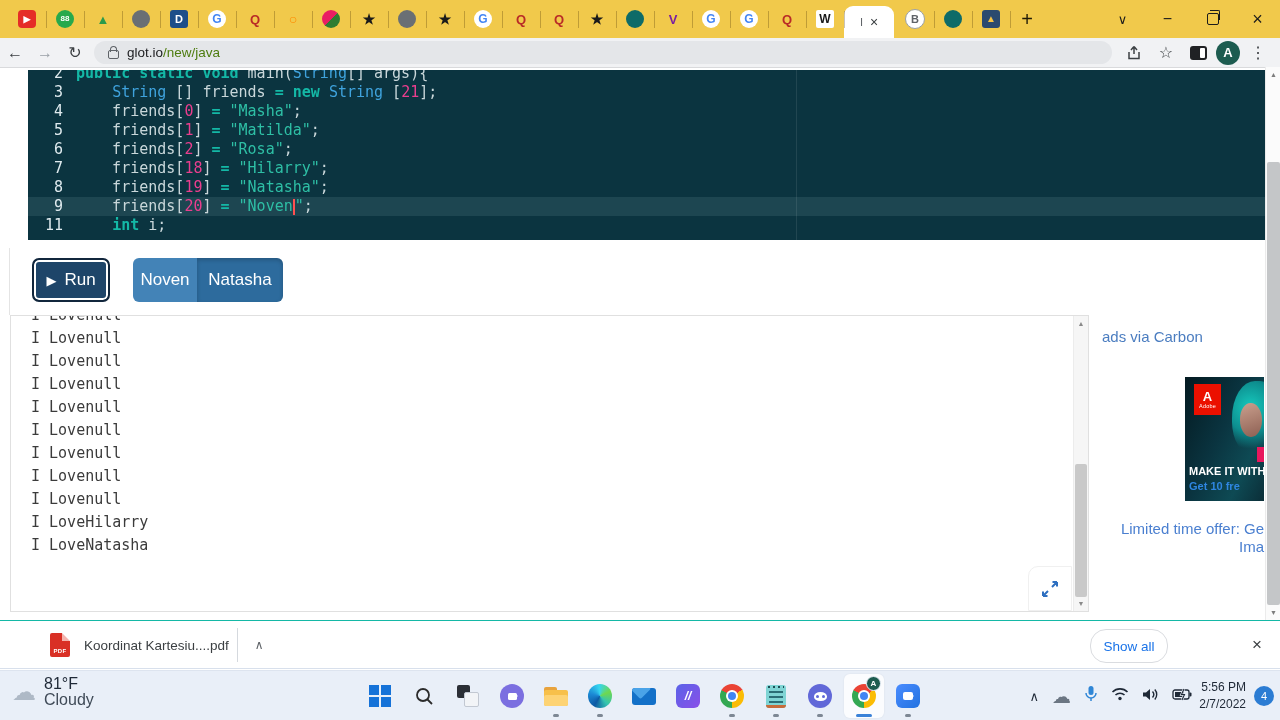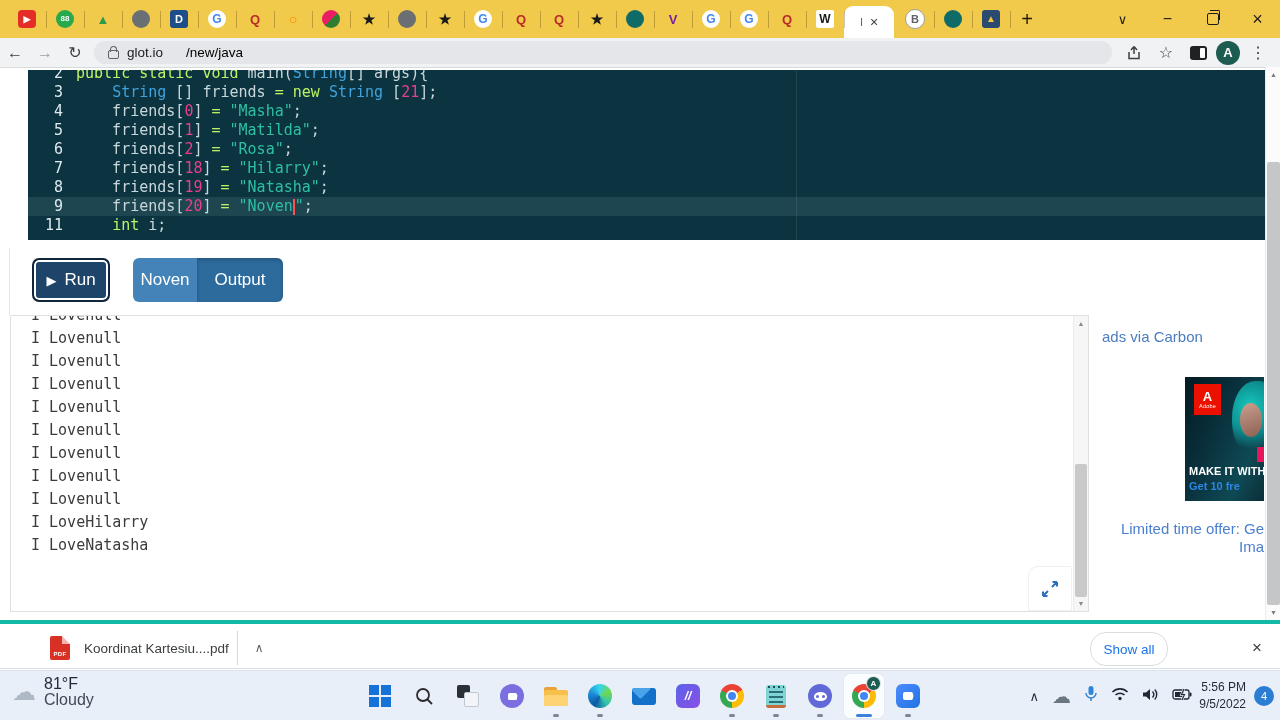--- a/index.html
+++ b/index.html
@@ -20,36 +20,36 @@
   .wc-max-shape{width:10px;height:10px;border:1.3px solid #1b1b1b;border-radius:2px;position:relative;}
   .wc-max-shape:before{content:"";position:absolute;left:2px;top:-4px;width:9px;height:9px;border-top:1.3px solid #1b1b1b;border-right:1.3px solid #1b1b1b;border-radius:0 2px 0 0;}
   
   .toolbar{position:absolute;left:0;top:38px;width:1280px;height:29px;background:#f1f2f4;border-bottom:1px solid #d9dadc;display:flex;align-items:center;}
   .navbtn{width:30px;text-align:center;font-size:16px;color:#3c4043;}
   .navbtn.fwd{color:#9aa0a6;}
   .omnibox{flex:1;height:23px;background:#e4e6e9;border-radius:12px;margin:0 8px 0 4px;display:flex;align-items:center;padding:0 12px;}
   .lock{width:9px;height:7px;border:1.4px solid #5f6368;border-radius:2px;position:relative;margin:3px 8px 0 2px;}
   .lock:before{content:"";position:absolute;left:1px;top:-5px;width:5px;height:5px;border:1.4px solid #5f6368;border-bottom:none;border-radius:4px 4px 0 0;}
   .url{font-size:13.5px;color:#202124;}
-  .url .path{color:#000000;margin-left:23px;}
+  .url .path{color:#4d7c0f;}
   .tbicons{display:flex;align-items:center;gap:4px;margin-right:8px;}
   .tbi{width:28px;height:24px;display:flex;align-items:center;justify-content:center;color:#3c4043;font-size:16px;}
   .sidepanel-shape{width:17px;height:14px;background:#202124;border-radius:3px;position:relative;}
   .sidepanel-shape:before{content:"";position:absolute;right:2px;top:2px;width:5px;height:10px;background:#fff;border-radius:1px;}
   .avatar{width:24px;height:24px;border-radius:50%;background:#1d5c50;color:#fff;font-size:13px;font-weight:bold;display:flex;align-items:center;justify-content:center;}
   
   .editor{position:absolute;left:28px;top:70px;width:1237px;height:170px;background:#0b3440;overflow:hidden;
     font-family:"DejaVu Sans Mono",monospace;font-size:15px;line-height:19px;}
   .ruler{position:absolute;left:768px;top:0;bottom:0;width:1px;background:rgba(255,255,255,.09);}
   .codewrap{margin-top:-6px;position:relative;}
   .cline{display:flex;height:19px;white-space:pre;}
   .cline.active{background:#1d4651;}
   .lnum{width:48px;flex:0 0 auto;text-align:right;padding-right:13px;color:#dfeaee;box-sizing:border-box;}
   .ctext{flex:1;}
-  .tk-k{color:#bef264;} .tk-t{color:#3fa3dd;} .tk-d{color:#c9d7da;} .tk-s{color:#2ebfa5;} .tk-n{color:#ea3e8e;}
+  .tk-k{color:#14b8a6;font-weight:bold;} .tk-t{color:#3fa3dd;} .tk-d{color:#c9d7da;} .tk-s{color:#2ebfa5;} .tk-n{color:#ea3e8e;}
   .tk-cur{display:inline-block;width:0;border-left:2px solid #ff5050;height:16px;vertical-align:text-bottom;}
   
   .pg-scroll{position:absolute;left:1265px;top:67px;width:15px;height:553px;background:#fbfbfb;border-left:1px solid #ebebeb;box-sizing:border-box;}
   .pg-scroll .sb-arrow{position:absolute;left:0;width:15px;height:15px;display:flex;align-items:center;justify-content:center;font-size:7px;color:#7d7d7d;}
   .pg-thumb{position:absolute;left:1px;width:13px;background:#c4c6c8;border-radius:2px;}
   
   .panel-edge{position:absolute;left:9px;top:248px;width:1px;height:67px;background:#e4e4e4;}
   .btnrow{position:absolute;left:32px;top:258px;display:flex;align-items:flex-start;}
   .btn{height:44px;color:#fff;font-size:17px;display:flex;align-items:center;justify-content:center;box-sizing:border-box;}
   .run-btn{width:78px;background:#1e4569;border:2px solid #11263c;border-radius:7px;box-shadow:inset 0 0 0 2px #fff;gap:8px;margin-right:23px;font-weight:500;}
@@ -76,21 +76,21 @@
     background:linear-gradient(160deg,#caa08e,#8d5f52);}
   .adobe-logo{position:absolute;left:9px;top:7px;width:27px;height:31px;background:#eb1000;color:#fff;
     display:flex;flex-direction:column;align-items:center;justify-content:center;}
   .adobe-logo .a{font-size:13px;font-weight:bold;line-height:1;}
   .adobe-logo .w{font-size:5.5px;letter-spacing:.2px;}
   .ad-badge{position:absolute;right:0;top:70px;width:7px;height:15px;background:#e8175d;}
   .ad-h1{position:absolute;left:4px;top:88px;width:200px;color:#fff;font-weight:bold;font-size:11px;white-space:nowrap;}
   .ad-h2{position:absolute;left:4px;top:103px;width:200px;color:#2f86e0;font-weight:bold;font-size:11px;white-space:nowrap;}
   .ad-caption{position:absolute;left:1100px;top:520px;width:164px;text-align:right;font-size:15px;line-height:18px;color:#4a7fd0;}
   
-  .dlbar{position:absolute;left:0;top:620px;width:1280px;height:49px;background:#fff;border-top:4px solid #14b8a6;border-bottom:1px solid #d8e0ec;box-sizing:border-box;}
+  .dlbar{position:absolute;left:0;top:620px;width:1280px;height:49px;background:#fff;border-top:1px solid #14b8a6;border-bottom:1px solid #d8e0ec;box-sizing:border-box;}
   .dlchip{position:absolute;left:40px;top:8px;height:32px;display:flex;align-items:center;gap:14px;padding:0 10px;border-radius:16px;}
   .pdficon{width:20px;height:24px;background:#d93025;border-radius:2px;position:relative;display:flex;align-items:flex-end;justify-content:center;}
   .pdficon:before{content:"";position:absolute;right:0;top:0;border:4px solid #fff;border-left-color:#f4b4ae;border-bottom-color:#f4b4ae;}
   .pdficon span{color:#fff;font-size:6px;font-weight:bold;margin-bottom:3px;letter-spacing:.3px;}
   .dlname{font-size:13.5px;color:#3c4043;}
   .dlcaret{font-size:12px;color:#5f6368;margin-left:12px;}
   .dl-divider{position:absolute;left:237px;top:7px;width:1px;height:34px;background:#d5d9de;}
   .showall{position:absolute;right:112px;top:8px;width:76px;height:32px;border:1px solid #dadce0;border-radius:16px;
     display:flex;align-items:center;justify-content:center;color:#1a73e8;font-size:13.5px;font-weight:500;background:#fff;}
   .dlclose{position:absolute;right:8px;top:9px;width:30px;height:30px;display:flex;align-items:center;justify-content:center;font-size:17px;color:#3c4043;}
@@ -298,21 +298,21 @@
   <div class="btnrow">
     <div class="btn run-btn">
       <span class="play">▶</span>
       <span>Run</span>
     </div>
     <div class="iogroup">
       <div class="btn input-btn">
           <span>Noven</span>
         </div>
       <div class="btn output-btn">
-          <span>Output</span>
+          <span>Natasha</span>
         </div>
     </div>
   </div>
 
   <div class="outpanel">
     <div class="olines" id="output-lines">
         <div class="oline">I Lovenull</div>
         <div class="oline">I Lovenull</div>
         <div class="oline">I Lovenull</div>
         <div class="oline">I Lovenull</div>
@@ -482,18 +482,18 @@
             <rect x="1" y="2" width="16" height="9" rx="2" stroke="#1f2937" stroke-width="1.3" fill="none"></rect>
             <rect x="3" y="4" width="9" height="5" fill="#1f2937"></rect>
             <rect x="17.5" y="4.5" width="2" height="4" rx="1" fill="#1f2937"></rect>
             <path d="M12 1 L9.5 6.5 h3 L10 12" stroke="#e9eff8" stroke-width="2.4" fill="none"></path>
             <path d="M12 1 L9.5 6.5 h3 L10 12" stroke="#1f2937" stroke-width="1.1" fill="none"></path>
           </svg>
       </span>
     </div>
     <div class="clock">
       <span>5:56 PM</span><br>
-      <span>9/5/2022</span>
+      <span>2/7/2022</span>
     </div>
     <div class="notifbadge">4</div>
   </div>
 
 </div>
 
 </body></html>

